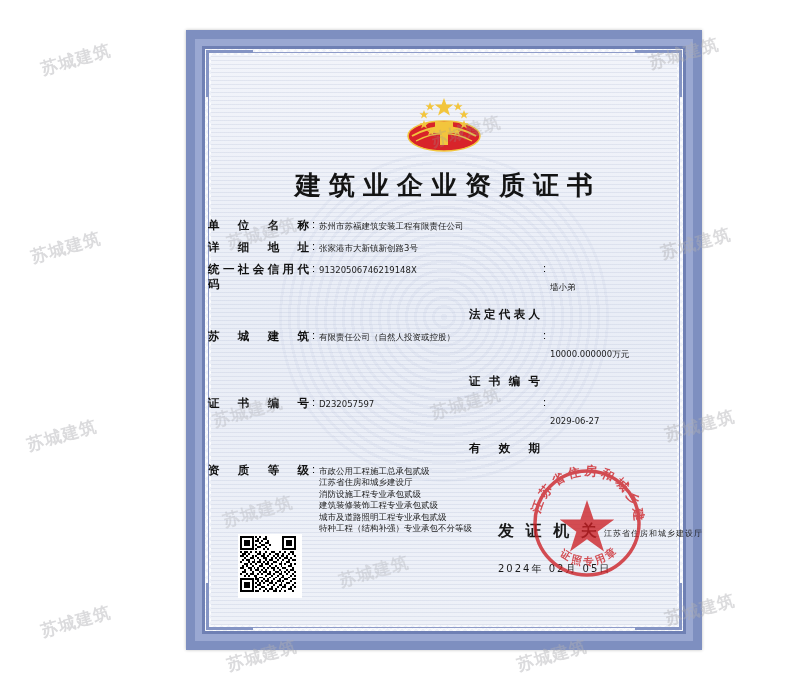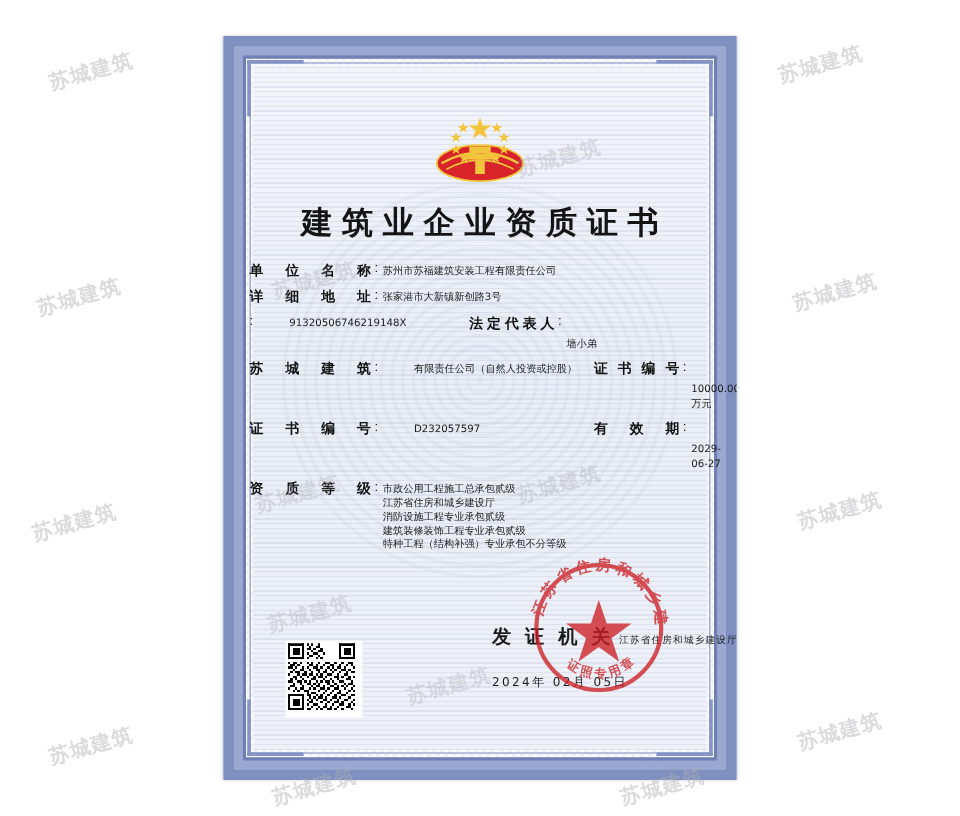--- a/index.html
+++ b/index.html
@@ -36,21 +36,21 @@
     font-family: "Liberation Sans", sans-serif;
   }
   .wm.light { color: rgba(150,150,155,0.26); }
   .wm.onwhite { color: rgba(175,175,180,0.45); }
 
   
   .cert {
     position: absolute;
     left: 186px;
     top: 30px;
-    width: 428px;
+    width: 516px;
     height: 620px;
     background: #eef1f8;
     box-shadow: 0 0 3px rgba(0,0,0,0.25);
     overflow: hidden;
   }
   
   .border-outer {
     position: absolute;
     inset: 0;
     border: 9px solid #7e8fc0;
@@ -161,30 +161,31 @@
   }
   .fcolon { flex: 0 0 7px; font-size: 11px; color: #111; }
   .fvalue {
     flex: 1 1 auto;
     font-size: 8.5px;
     color: #1b1b1b;
     line-height: 1.35;
     padding-top: 3px;
     font-family: "DejaVu Sans", "Liberation Sans", sans-serif;
   }
-  .frow.split .fvalue { flex: 0 0 150px; margin-left: 26px; }
+  .frow.split .fvalue { flex: 0 0 150px; }
   .frow.split .flabel2 {
     flex: 0 0 74px;
     font-size: 11.5px;
     color: #111;
     font-weight: bold;
     letter-spacing: 3px;
     text-align: justify;
     text-align-last: justify;
     font-family: "DejaVu Sans", "Liberation Sans", sans-serif;
+    margin-top: 45px;
   }
   .frow.split .fvalue2 {
     flex: 1 1 auto;
     font-size: 8.5px;
     color: #1b1b1b;
     line-height: 1.35;
     padding-top: 20px;
     font-family: "DejaVu Sans", "Liberation Sans", sans-serif;
   }
   .qual-list { display: block; }
@@ -286,20 +287,21 @@
         <div class="fvalue">苏州市苏福建筑安装工程有限责任公司</div>
       </div>
 
       <div class="frow">
         <div class="flabel">详细地址</div>
         <div class="fcolon">:</div>
         <div class="fvalue">张家港市大新镇新创路3号</div>
       </div>
 
       <div class="frow split">
+        <div class="flabel">统一社会信用代码</div>
         <div class="fcolon">:</div>
         <div class="fvalue">91320506746219148X</div>
         <div class="flabel2">法定代表人</div>
         <div class="fcolon">:</div>
         <div class="fvalue2">墙小弟</div>
       </div>
 
       <div class="frow split">
         <div class="flabel">苏城建筑</div>
         <div class="fcolon">:</div>
@@ -319,20 +321,21 @@
       </div>
 
       <div class="frow">
         <div class="flabel">资质等级</div>
         <div class="fcolon">:</div>
         <div class="fvalue qual-list">
           <div>市政公用工程施工总承包贰级</div>
           <div>江苏省住房和城乡建设厅</div>
           <div>消防设施工程专业承包贰级</div>
           <div>建筑装修装饰工程专业承包贰级</div>
+          <div>城市及道路照明工程专业承包贰级</div>
           <div>特种工程（结构补强）专业承包不分等级</div>
         </div>
       </div>
     </div>
 
     <div class="qr">
       <svg viewBox="0 0 29 29" width="56" height="56" shape-rendering="crispEdges">
         <rect width="29" height="29" fill="#fff"></rect>
         <g fill="#000">
           <rect x="0" y="0" width="7" height="1"></rect>

